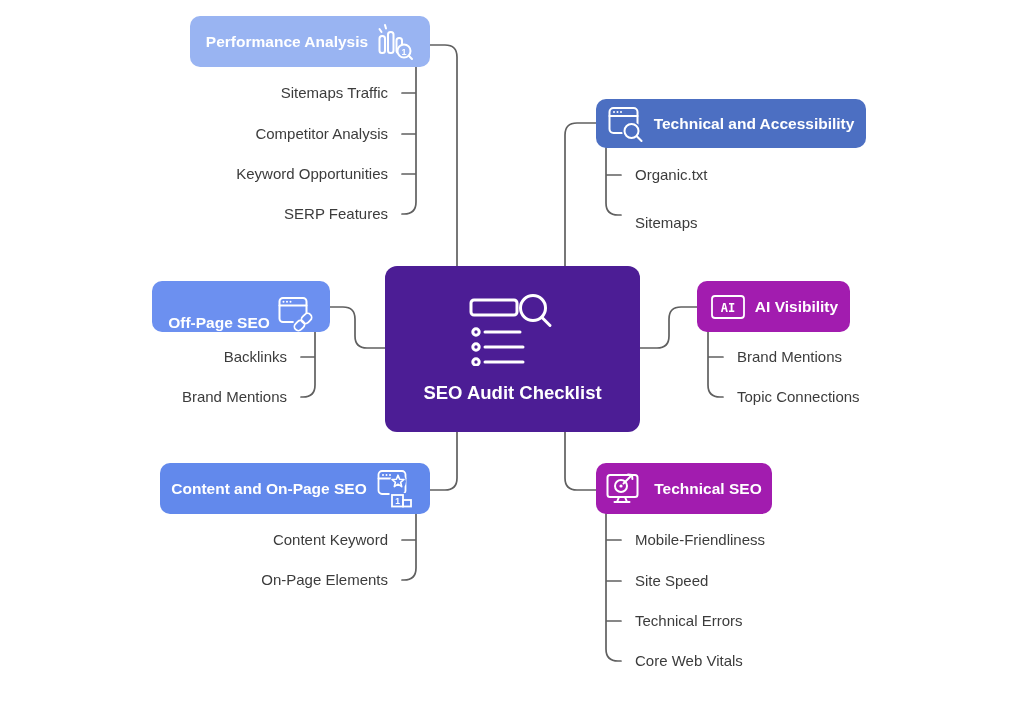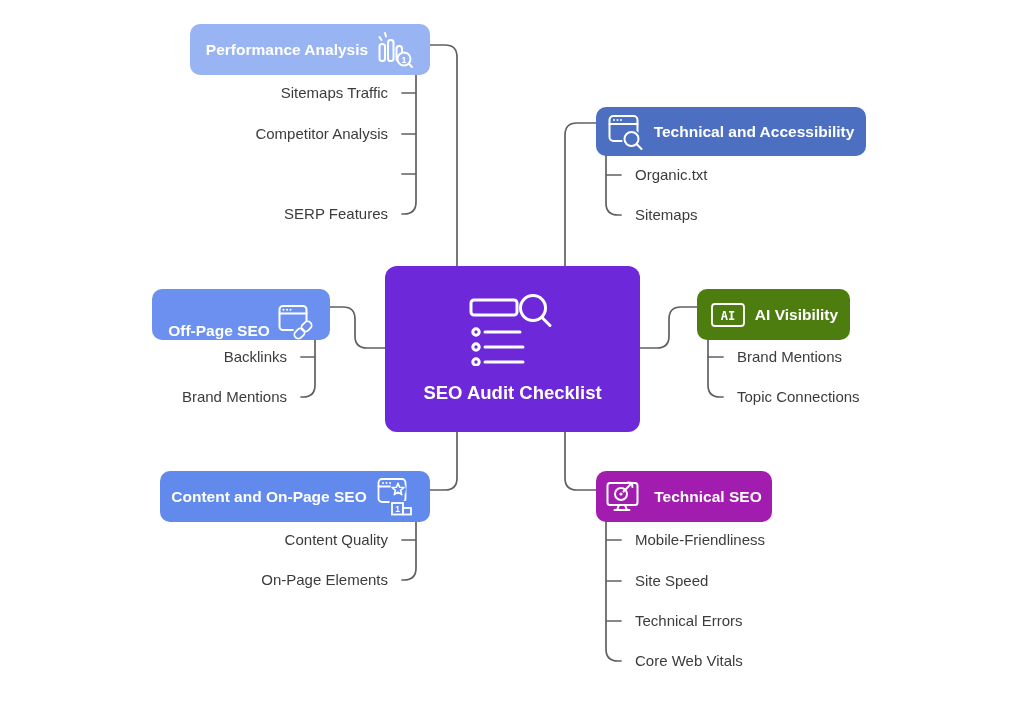--- a/index.html
+++ b/index.html
@@ -6,29 +6,29 @@
   #canvas{
     position:relative;width:1024px;height:726px;background:#ffffff;
     font-family:"Liberation Sans",sans-serif;overflow:hidden;
   }
   #connectors{position:absolute;left:0;top:0;width:1024px;height:726px;}
   .node{
     position:absolute;display:flex;align-items:center;justify-content:center;
     color:#fff;font-weight:bold;border-radius:10px;box-sizing:border-box;
   }
   .node .lbl{white-space:nowrap;}
-  .branch{font-size:15.5px;gap:10px;padding:0 10px;margin-top:8px;}
+  .branch{font-size:15.5px;gap:10px;padding:0 10px;}
   .n-performance{left:190px;top:16px;width:240px;height:51px;background:#99B4F2;}
   .n-crawling{left:596px;top:99px;width:270px;height:49px;background:#4C6FC2;}
   .n-offpage{left:152px;top:281px;width:178px;height:51px;background:#6C90F0;gap:8px;align-items:flex-end;}
-  .n-ai{left:697px;top:281px;width:153px;height:51px;background:#4d7c0f;gap:8px;}
+  .n-ai{left:697px;top:281px;width:153px;height:51px;background:#a21caf;gap:8px;}
   .n-content{left:160px;top:463px;width:270px;height:51px;background:#6289EC;}
   .n-technical{left:596px;top:463px;width:176px;height:51px;background:#a21caf;}
   .n-center{
-    left:385px;top:266px;width:255px;height:166px;background:#6d28d9;
+    left:385px;top:266px;width:255px;height:166px;background:#4c1d95;
     border-radius:12px;flex-direction:column;gap:16px;font-size:18.5px;
   }
   .leaf{
     position:absolute;height:22px;line-height:22px;font-size:15px;color:#3C3C3C;
     white-space:nowrap;
   }
   .leaf.r{text-align:right;}
   .ico{display:block;flex:0 0 auto;}
 </style>
 </head>
@@ -164,32 +164,33 @@
         <path d="M26,4 l0.4,4 M26,4 l-4,-0.4"></path>
         <path d="M13,26 L11,31 M19,26 L21,31 M8.5,31 H23.5"></path>
       </g>
       <circle cx="15" cy="15" r="1.6" fill="#fff"></circle>
     </svg>
     <span class="lbl">Technical SEO</span>
   </div>
 
   <div class="leaf r" style="right:636px;top:82px">Sitemaps Traffic</div>
   <div class="leaf r" style="right:636px;top:123px">Competitor Analysis</div>
+  <div class="leaf r" style="right:636px;top:163px">Keyword Opportunities</div>
   <div class="leaf r" style="right:636px;top:203px">SERP Features</div>
 
   <div class="leaf" style="left:635px;top:164px">Organic.txt</div>
-  <div class="leaf" style="left:635px;top:204px">Sitemaps</div>
+  <div class="leaf" style="left:635px;top:212px">Sitemaps</div>
 
   <div class="leaf r" style="right:737px;top:346px">Backlinks</div>
   <div class="leaf r" style="right:737px;top:386px">Brand Mentions</div>
 
   <div class="leaf" style="left:737px;top:346px">Brand Mentions</div>
   <div class="leaf" style="left:737px;top:386px">Topic Connections</div>
 
-  <div class="leaf r" style="right:636px;top:529px">Content Quality</div>
+  <div class="leaf r" style="right:636px;top:529px">Content Keyword</div>
   <div class="leaf r" style="right:636px;top:569px">On-Page Elements</div>
 
   <div class="leaf" style="left:635px;top:529px">Mobile-Friendliness</div>
   <div class="leaf" style="left:635px;top:570px">Site Speed</div>
   <div class="leaf" style="left:635px;top:610px">Technical Errors</div>
   <div class="leaf" style="left:635px;top:650px">Core Web Vitals</div>
 
 </div>
 
 </body></html>

